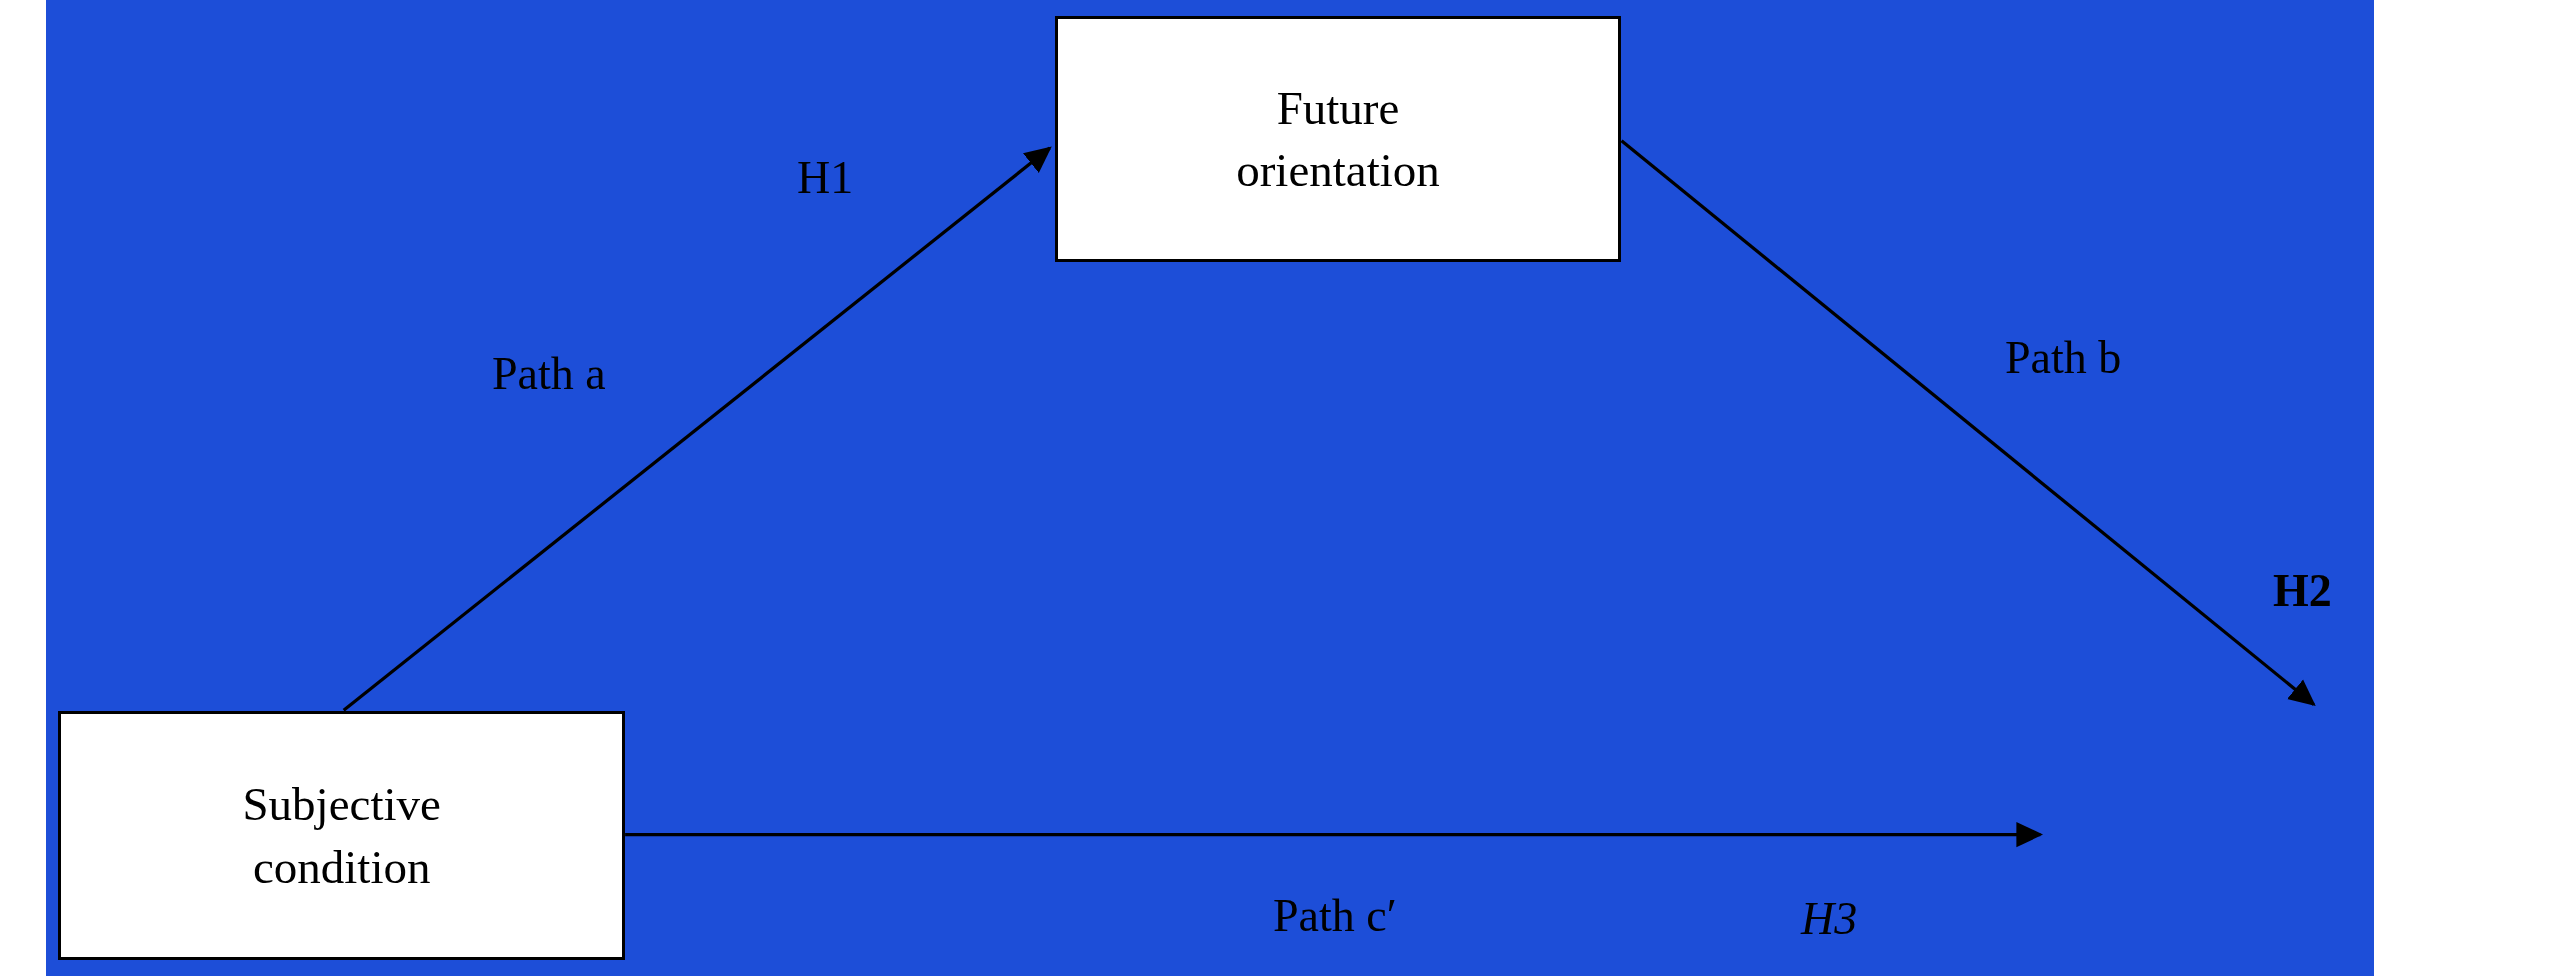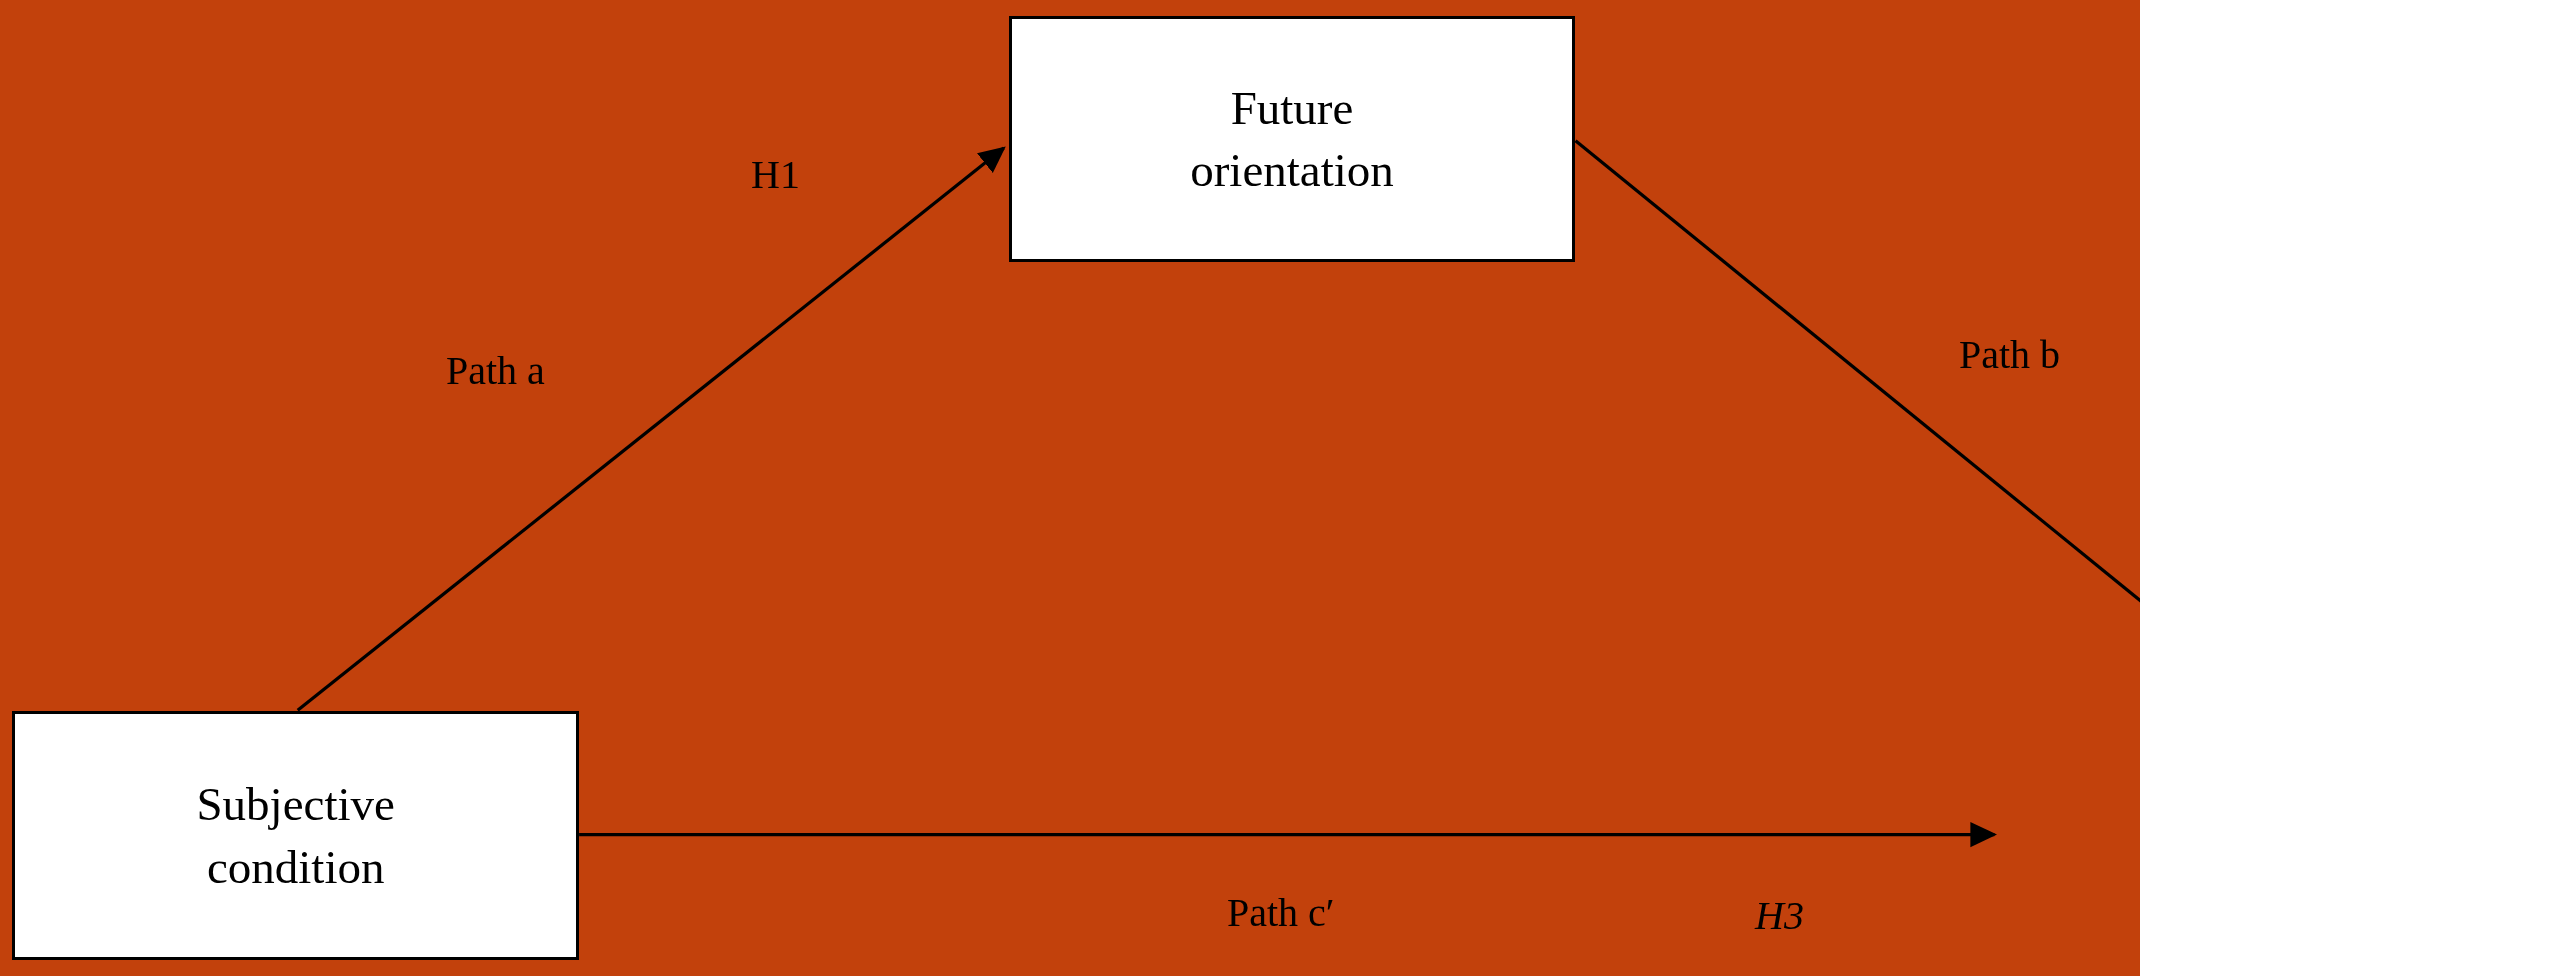--- a/index.html
+++ b/index.html
@@ -3,25 +3,26 @@
 <meta charset="utf-8">
 <title>Mediation Model Diagram</title>
 <style>
   html, body {
     margin: 0;
     padding: 0;
     background: #ffffff;
   }
   #canvas {
     position: relative;
-    width: 2140px;
+    width: 2328px;
     height: 977px;
-    background: #c2410c;
+    background: #1d4ed8;
     font-family: "Liberation Serif", "DejaVu Serif", serif;
     overflow: hidden;
+    margin-left: 46px;
   }
   #diagram-svg {
     position: absolute;
     left: 0;
     top: 0;
     width: 2576px;
     height: 977px;
   }
   .node-box {
     position: absolute;
@@ -56,21 +57,21 @@
   }
   #node-subjective {
     left: 1999px;
     top: 710px;
     width: 564px;
     height: 250px;
   }
   .edge-label {
     position: absolute;
     color: #000000;
-    font-size: 40px;
+    font-size: 46px;
     line-height: 1;
     white-space: nowrap;
     font-family: "Liberation Serif", "DejaVu Serif", serif;
   }
   #label-path-a   { left: 446px;  top: 351px;  }
   #label-h1       { left: 751px;  top: 155px;  }
   #label-path-b   { left: 1959px; top: 335px;  }
   #label-h2       { left: 2227px; top: 568px; font-weight: bold;  }
   #label-path-c   { left: 1227px; top: 893px; font-family: Liberation Serif, serif; }
   #label-h3       { left: 1755px; top: 896px; font-style: italic; }

